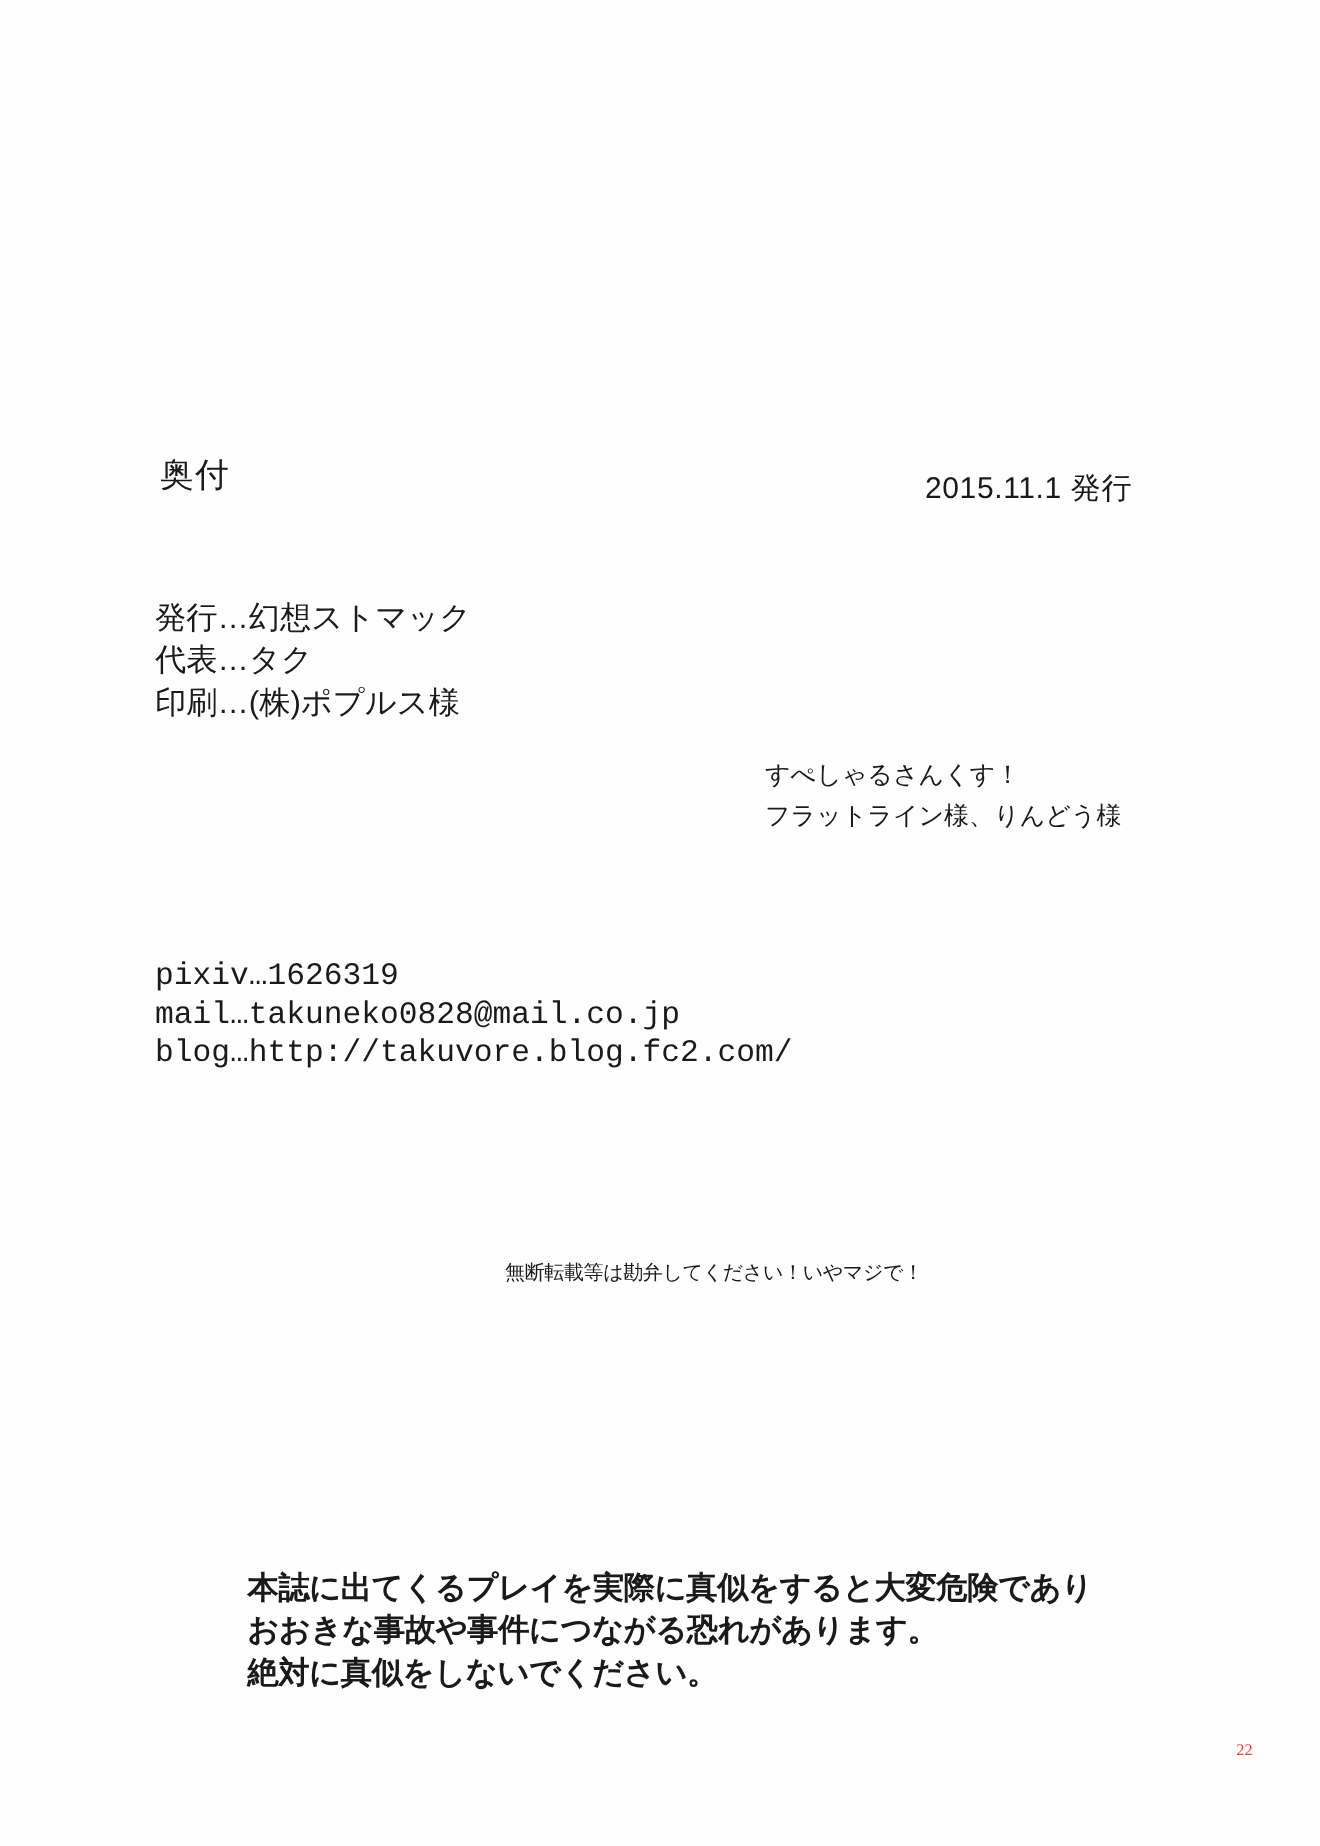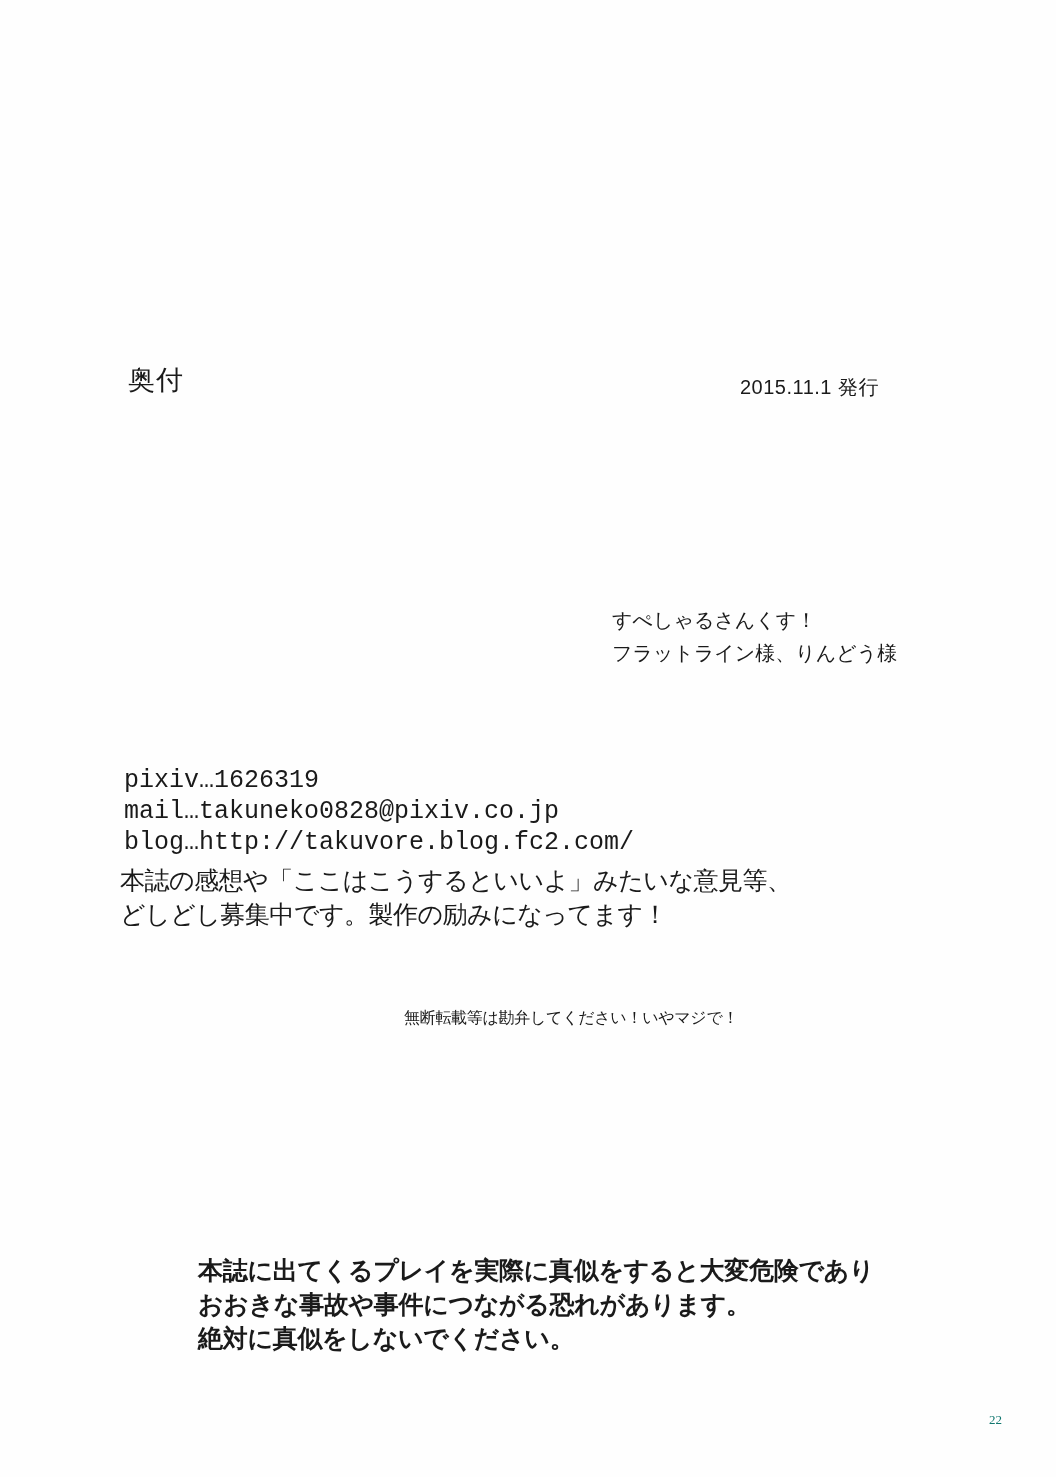--- a/index.html
+++ b/index.html
@@ -27,21 +27,21 @@
     left: 128px;
     top: 362px;
     font-size: 27px;
     letter-spacing: 1px;
     white-space: nowrap;
   }
   .pub-date {
     position: absolute;
     left: 740px;
     top: 374px;
-    font-size: 20px;
+    font-size: 24px;
     letter-spacing: 0.5px;
     white-space: nowrap;
   }
 
   
   .credits {
     position: absolute;
     left: 124px;
     top: 477px;
     font-size: 25px;
@@ -104,49 +104,49 @@
     font-weight: bold;
   }
 
   
   .page-number {
     position: absolute;
     left: 989px;
     top: 1392px;
     font-family: "Liberation Serif", serif;
     font-size: 13px;
-    color: #0f766e;
-    margin-top: 20px;
+    color: #ef4444;
   }
 </style>
 </head>
 <body>
 
 <div class="page">
 
   <div class="colophon-title">奥付</div>
 
   <div class="pub-date">2015.11.1  発行</div>
 
+  <div class="credits">
+    <div>発行…幻想ストマック</div>
+    <div>代表…タク</div>
+    <div>印刷…(株)ポプルス様</div>
+  </div>
 
   <div class="thanks">
     <div>すぺしゃるさんくす！</div>
     <div>フラットライン様、りんどう様</div>
   </div>
 
   <div class="contact">
     <div>pixiv…1626319</div>
-    <div>mail…takuneko0828@pixiv.co.jp</div>
+    <div>mail…takuneko0828@mail.co.jp</div>
     <div>blog…http://takuvore.blog.fc2.com/</div>
   </div>
 
-  <div class="feedback">
-    <div>本誌の感想や「ここはこうするといいよ」みたいな意見等、</div>
-    <div>どしどし募集中です。製作の励みになってます！</div>
-  </div>
 
   <div class="no-repost">無断転載等は勘弁してください！いやマジで！</div>
 
   <div class="disclaimer">
     <div>本誌に出てくるプレイを実際に真似をすると大変危険であり</div>
     <div>おおきな事故や事件につながる恐れがあります。</div>
     <div>絶対に真似をしないでください。</div>
   </div>
 
   <div class="page-number">22</div>

